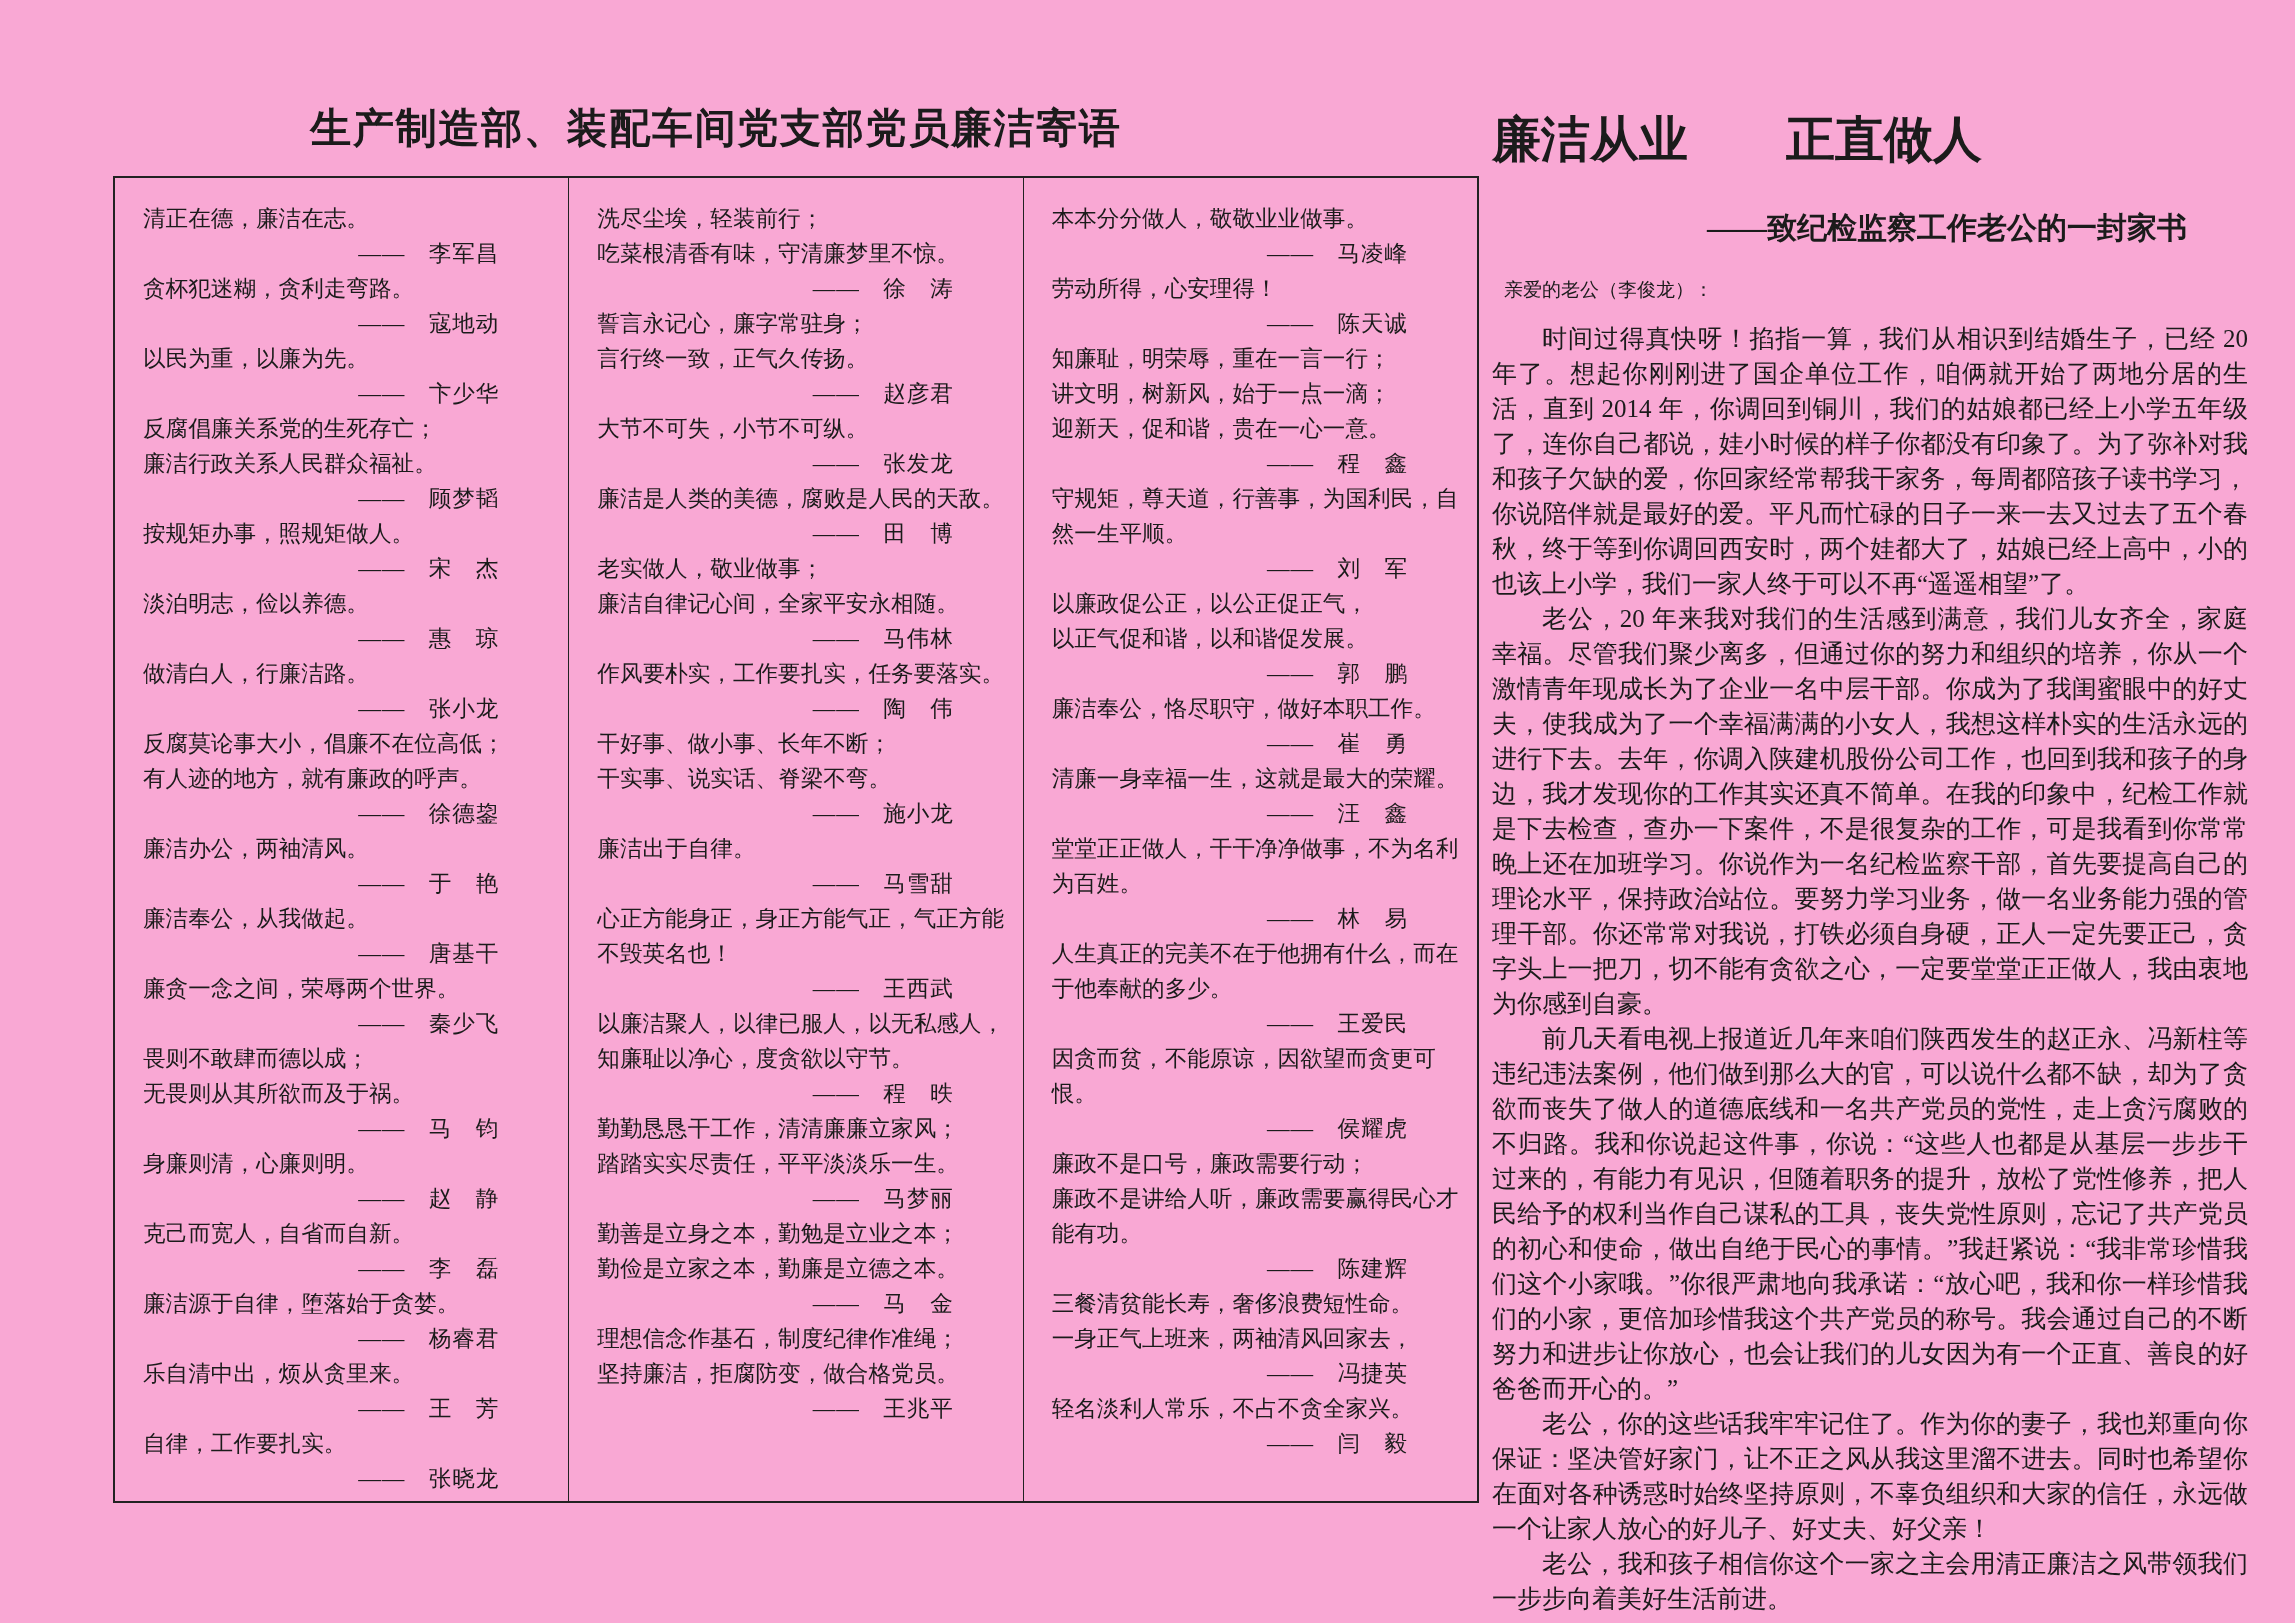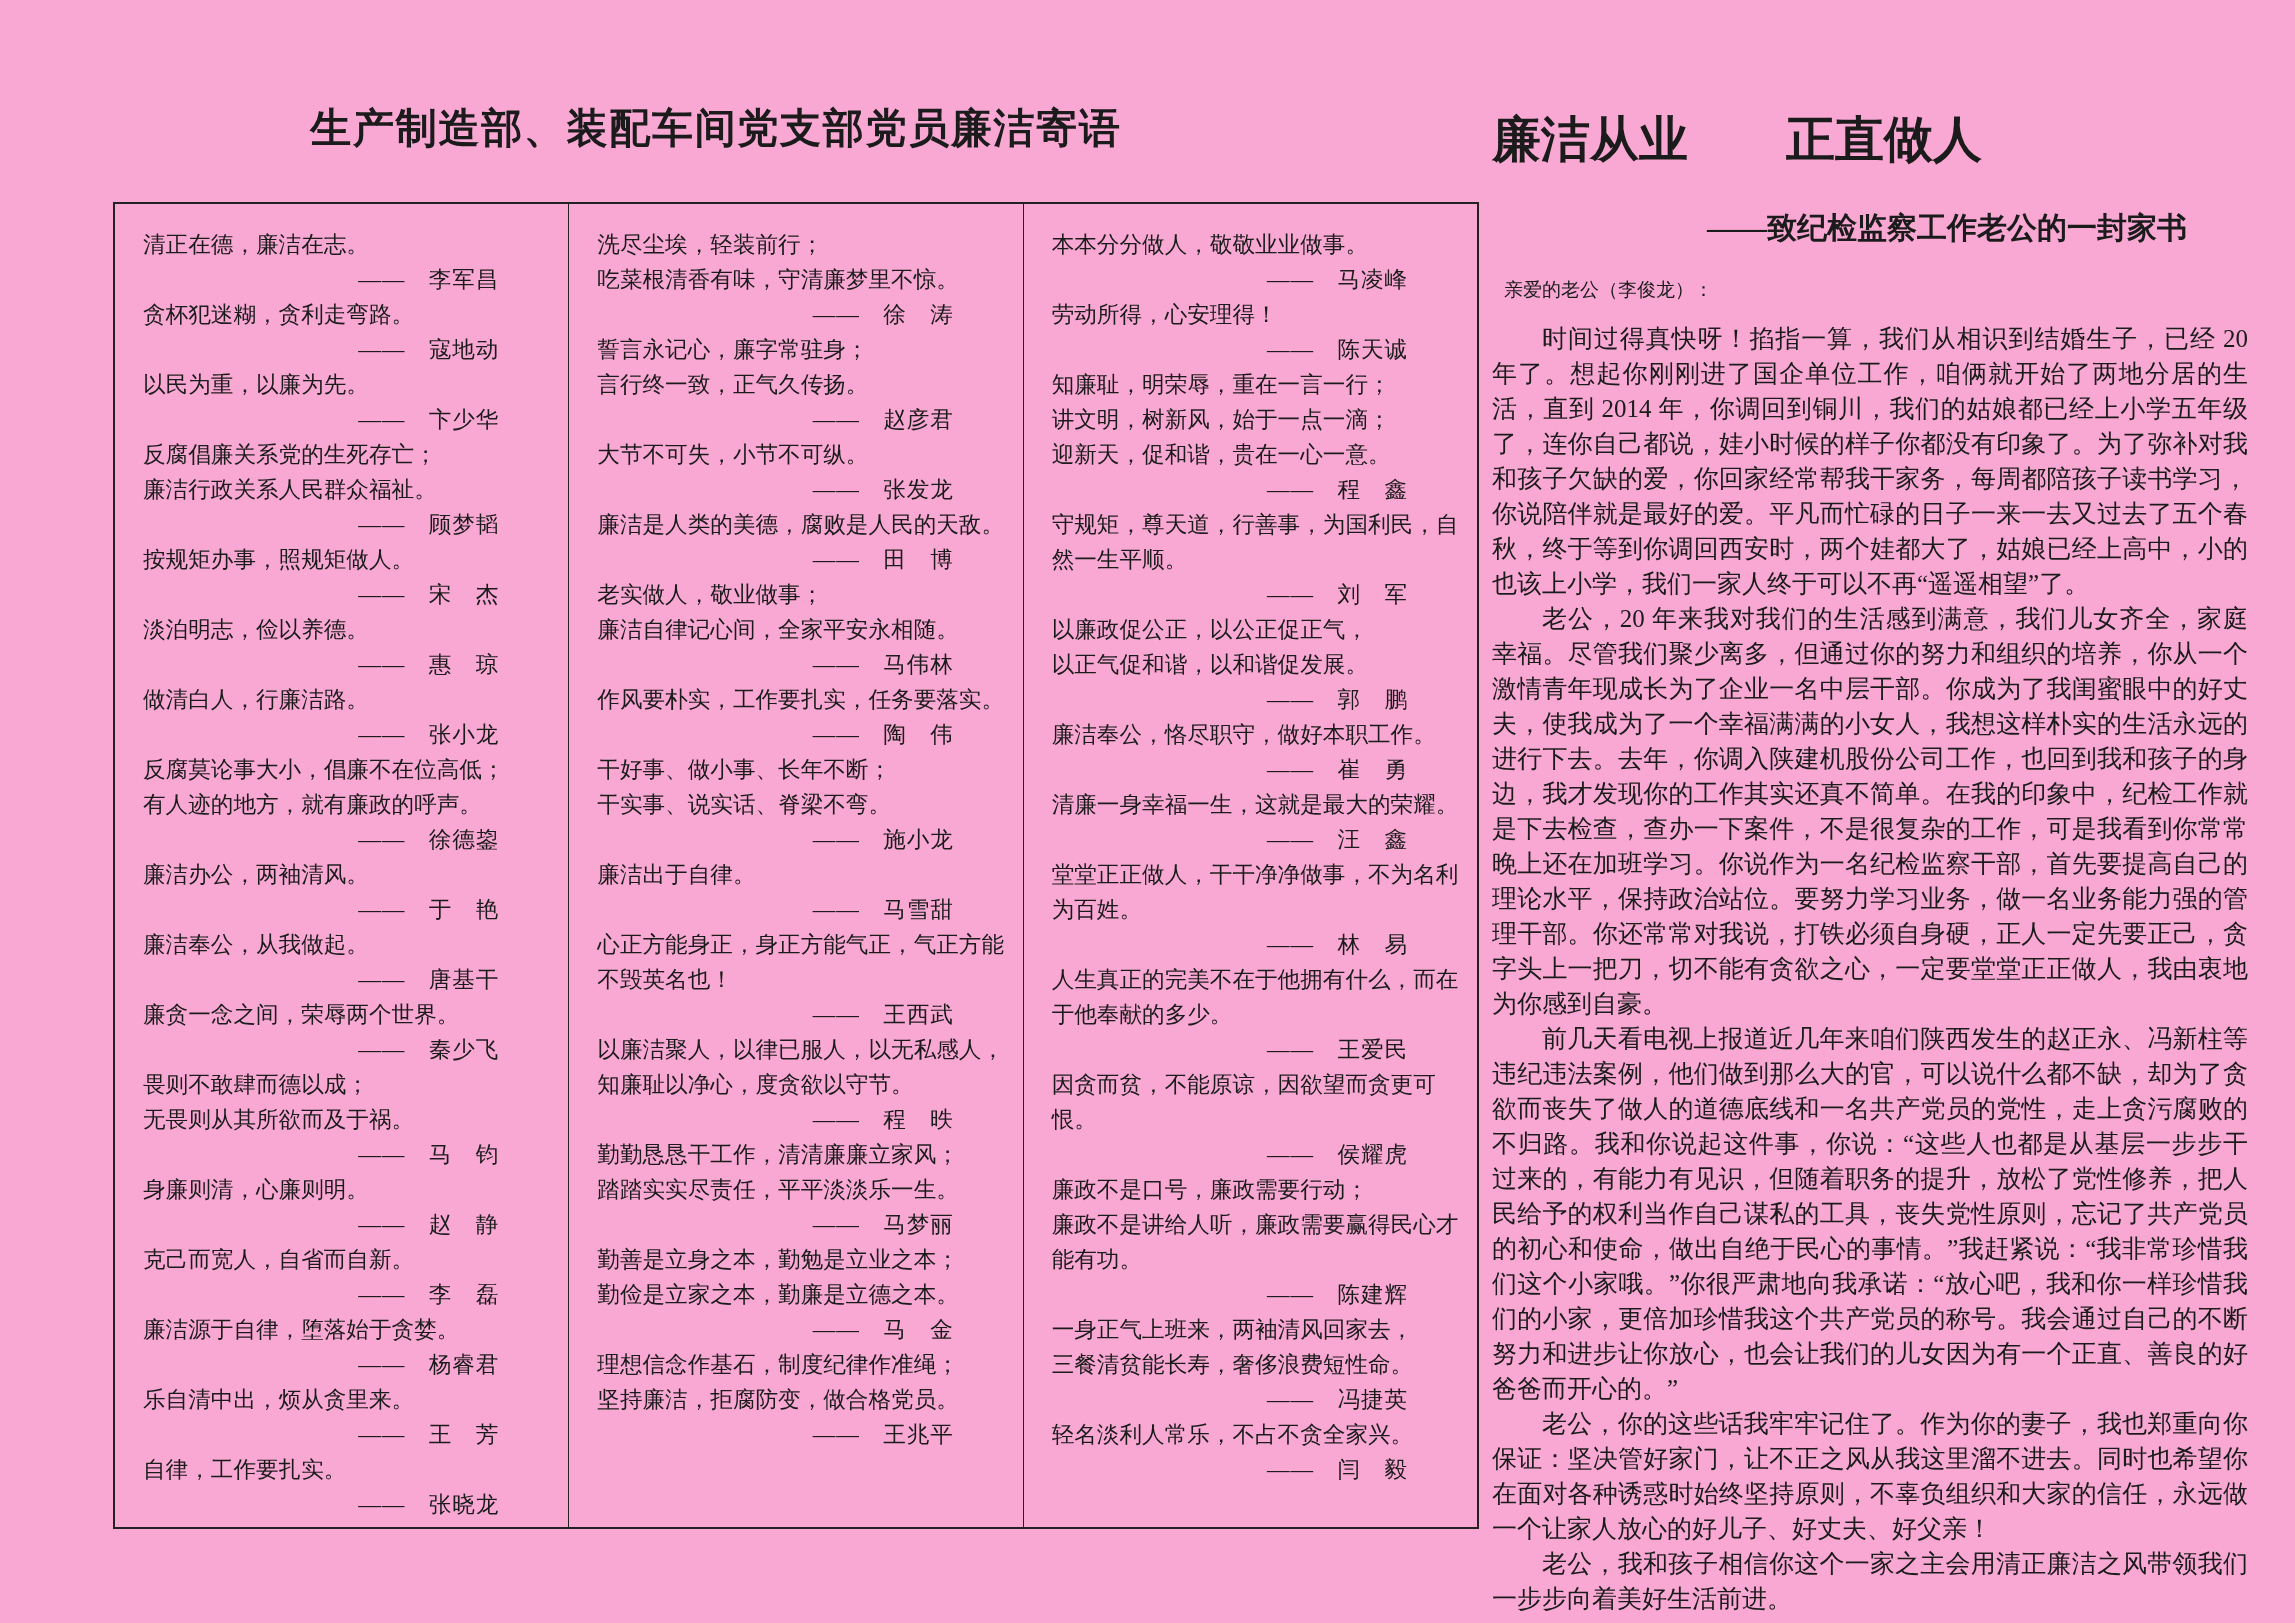--- a/index.html
+++ b/index.html
@@ -26,21 +26,21 @@
     text-align: center;
     font-size: 41px;
     font-weight: bold;
     letter-spacing: 1.7px;
     line-height: 52px;
     white-space: nowrap;
   }
   .quote-box {
     position: absolute;
     left: 113px;
-    top: 202px;
+    top: 176px;
     width: 1366px;
     height: 1327px;
     border: 2.6px solid #222222;
     box-sizing: border-box;
     display: flex;
   }
   .quote-col {
     flex: 1 1 0;
     padding-top: 22.6px;
     overflow: hidden;
@@ -226,22 +226,22 @@
         <div class="q-author">——　汪　鑫</div>
         <div class="q-line">堂堂正正做人，干干净净做事，不为名利为百姓。</div>
         <div class="q-author">——　林　易</div>
         <div class="q-line">人生真正的完美不在于他拥有什么，而在于他奉献的多少。</div>
         <div class="q-author">——　王爱民</div>
         <div class="q-line">因贪而贫，不能原谅，因欲望而贪更可恨。</div>
         <div class="q-author">——　侯耀虎</div>
         <div class="q-line">廉政不是口号，廉政需要行动；</div>
         <div class="q-line">廉政不是讲给人听，廉政需要赢得民心才能有功。</div>
         <div class="q-author">——　陈建辉</div>
+        <div class="q-line">三餐清贫能长寿，奢侈浪费短性命。</div>
         <div class="q-line">一身正气上班来，两袖清风回家去，</div>
-        <div class="q-line">三餐清贫能长寿，奢侈浪费短性命。</div>
         <div class="q-author">——　冯捷英</div>
         <div class="q-line">轻名淡利人常乐，不占不贪全家兴。</div>
         <div class="q-author">——　闫　毅</div>
       </div>
     </div>
 
   <div class="letter">
     <div class="letter-title">廉洁从业　　正直做人</div>
     <div class="letter-subtitle">——致纪检监察工作老公的一封家书</div>
     <div class="letter-body" id="letter-body">

